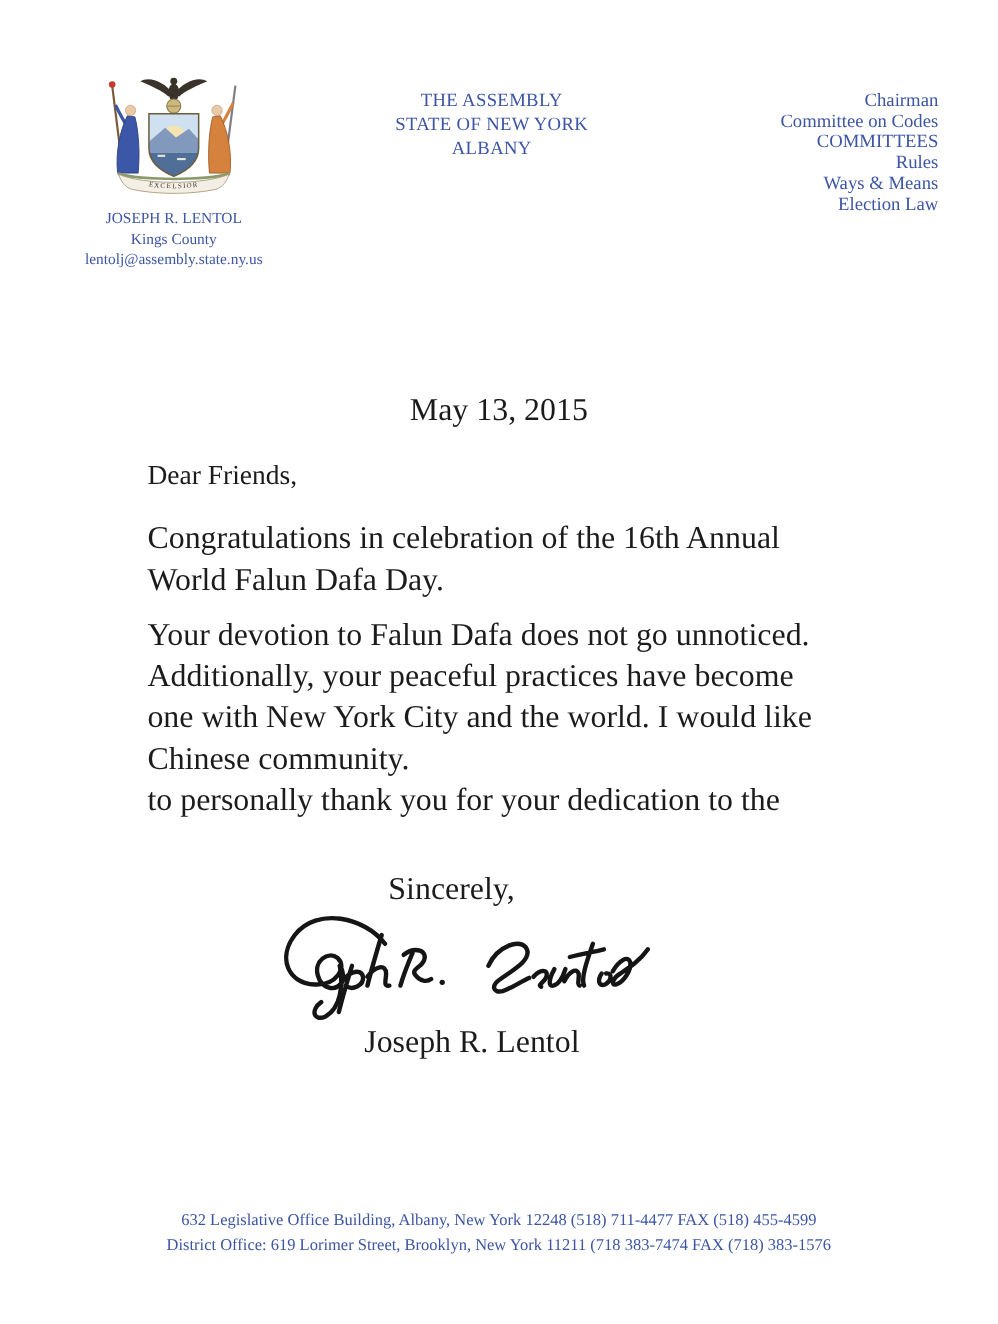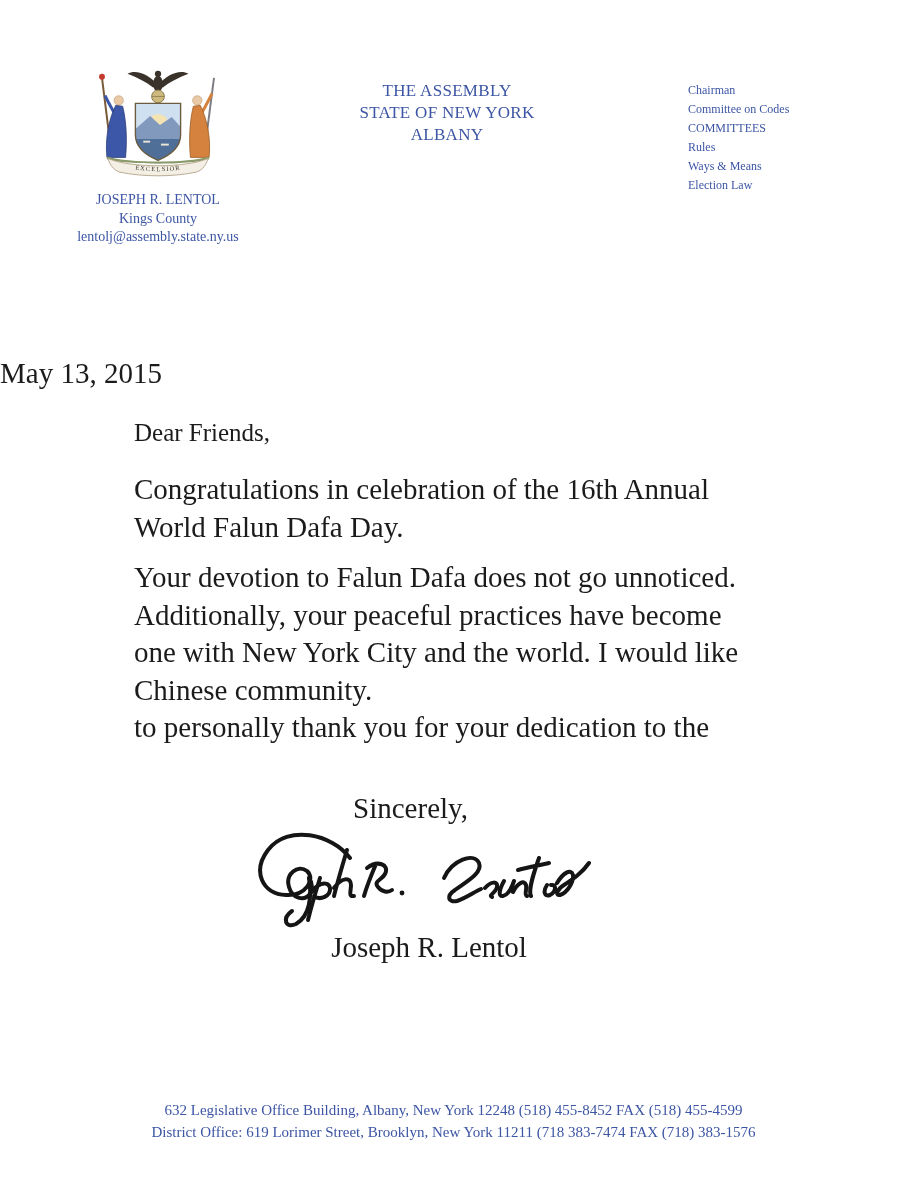--- a/index.html
+++ b/index.html
@@ -21,26 +21,26 @@
   .lh-left sup{font-size:9px;}
   .sp{margin-left:0.24em;}
 
   .lh-center{
     position:absolute;left:312px;top:80px;width:270px;
     text-align:center;color:var(--blue);
     font-size:17px;line-height:22px;letter-spacing:0.3px;
   }
   .lh-right{
     position:absolute;left:688px;top:81px;width:165px;
-    text-align:left;color:var(--blue);
-    font-size:12px;line-height:19px;
+    text-align:right;color:var(--blue);
+    font-size:17px;line-height:19px;
   }
 
   
-  .date{position:absolute;top:357px;left:0;width:907px;font-size:29px;}
+  .date{position:absolute;top:357px;left:0;width:907px;text-align:center;font-size:29px;}
   .salutation{position:absolute;top:419px;left:134px;font-size:25px;}
   .para{position:absolute;left:134px;font-size:29px;line-height:37.5px;font-family:Liberation Serif, serif;}
   .para div{white-space:nowrap;}
   .p1{top:471px;}
   .p2{top:559px;}
   .closing{position:absolute;top:792px;left:0;width:821px;text-align:center;font-size:29px;}
   .sig{position:absolute;top:832px;left:252px;}
   .typed-name{position:absolute;top:931px;left:0;width:858px;text-align:center;font-size:29px;}
 
   
@@ -149,17 +149,17 @@
       <path d="M124,32 C118,46 114,57 112,64 M115,36 C125,28 138,32 133,42 C130,48 121,49 126,55 C130,60 136,61 140,58"></path>
       <path d="M192,46 C200,28 222,20 227,31 C231,41 214,50 203,58 C194,64 196,71 205,69 C214,66 222,60 229,57"></path>
       <path d="M233,56 C239,49 246,49 245,55 C244,61 236,63 240,65 M252,49 C247,58 246,65 251,64 C256,63 260,55 262,49 M261,60 C265,52 272,47 274,53 C275,58 272,63 275,64 M287,26 C281,43 276,58 279,64 M266,38 C277,35 289,33 297,31 M295,53 C291,59 292,65 298,63 C304,60 305,52 299,53 M305,51 C311,41 319,36 321,43 C322,50 315,61 308,63 C303,64 305,57 312,53 C321,47 330,41 337,31"></path>
     </g>
     <circle cx="150" cy="61" r="2.4" fill="#151515"></circle>
   </svg>
 
   <div class="typed-name">Joseph R. Lentol</div>
 
   <div class="footer">
-    <div>632 Legislative Office Building, Albany, New York 12248 (518) 455-8452 FAX (518) 455-4599</div>
+    <div>632 Legislative Office Building, Albany, New York 12248 (518) 711-4477 FAX (518) 455-4599</div>
     <div>District Office: 619 Lorimer Street, Brooklyn, New York 11211 (718 383-7474 FAX (718) 383-1576</div>
   </div>
 
 </div>
 
 </body></html>

